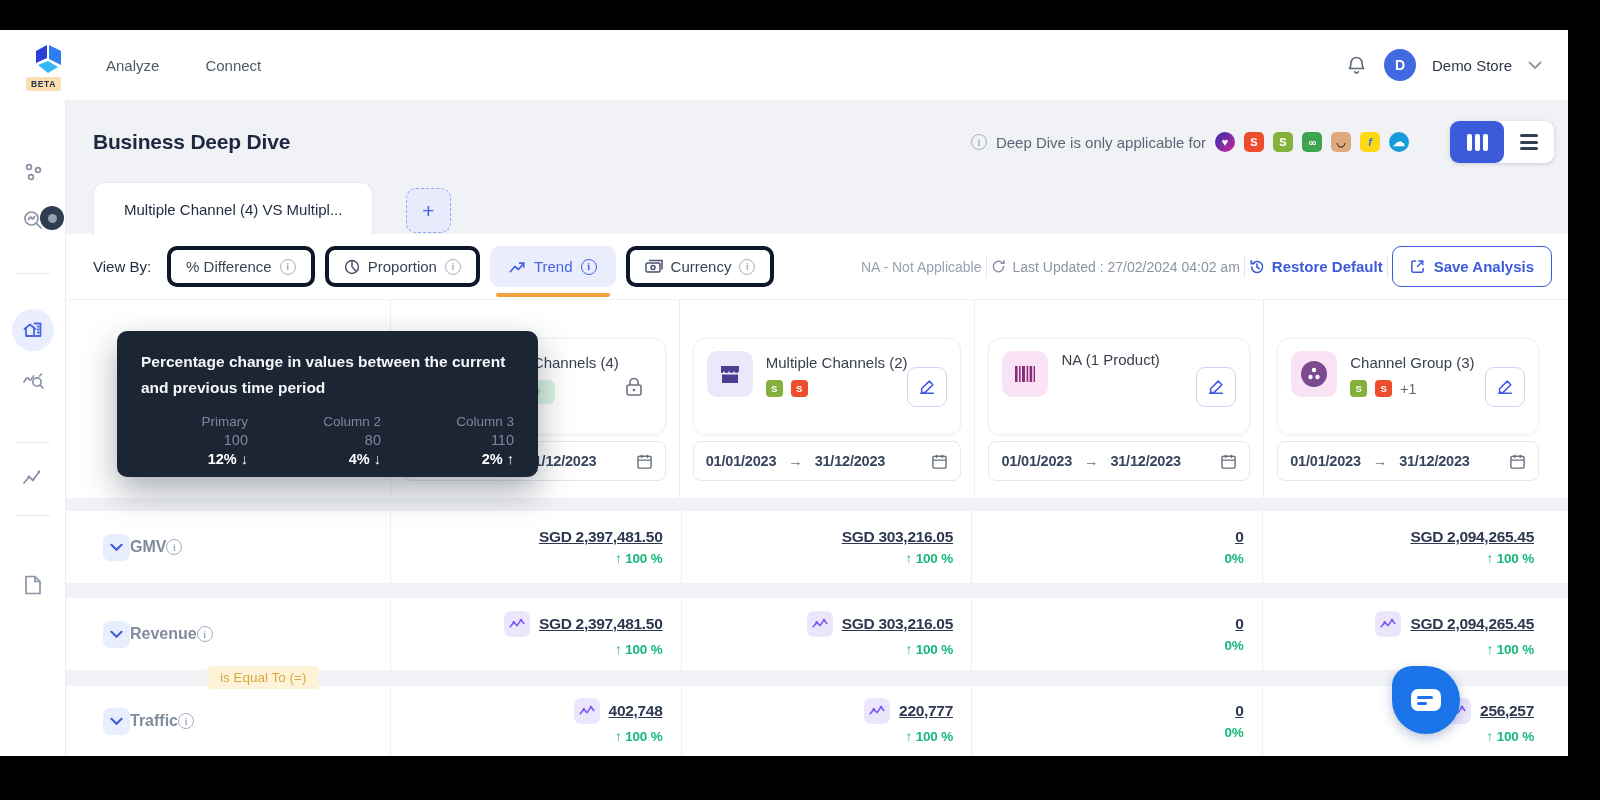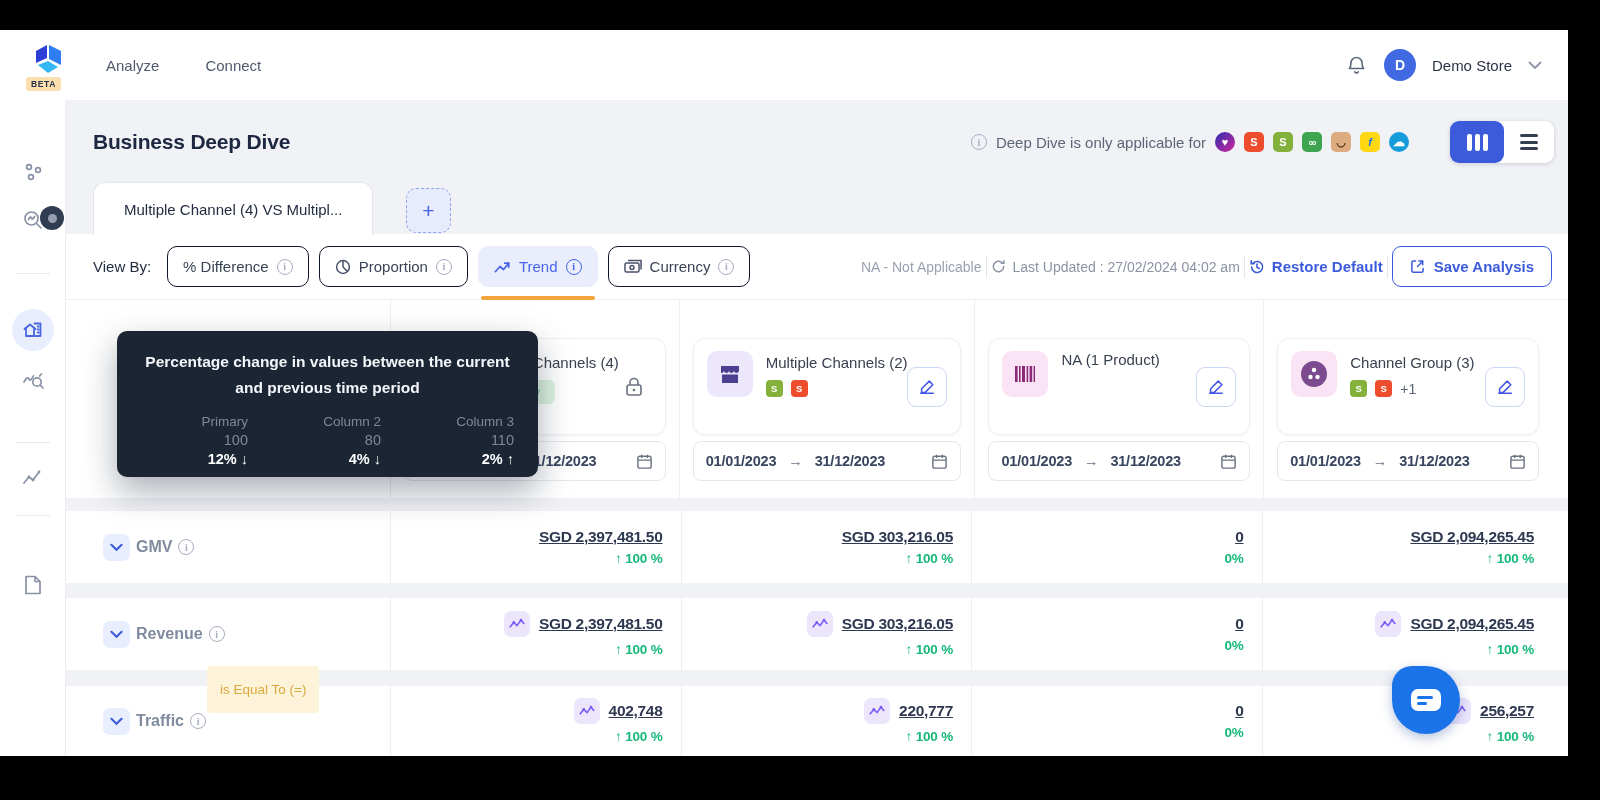--- a/index.html
+++ b/index.html
@@ -49,21 +49,21 @@
   .seg-right i { width:18px; height:3px; background:#353f52; border-radius:1.5px; }
 
   .tab { position:absolute; top:82px; left:27px; height:53px; background:#fff; border:1px solid #e4e7ee; border-bottom:none; border-radius:12px 12px 0 0; display:flex; align-items:center; padding:0 30px; font-size:15px; color:#232d42; z-index:6; }
   .tab-add { position:absolute; top:88px; left:340px; width:45px; height:45px; background:#e7ebfc; border:1.5px dashed #8fa4ee; border-radius:10px; display:flex; align-items:center; justify-content:center; color:#4664e0; font-size:21px; z-index:6; }
 
   .panel { position:absolute; top:134px; left:0; right:0; height:264px; background:#fff; z-index:4; }
 
   
   .viewby { height:66px; display:flex; align-items:center; padding:0 16px 0 27px; border-bottom:1px solid #f0f1f5; }
   .vb-label { font-size:15px; color:#232d42; margin-right:16px; }
-  .vb-btn { position:relative; height:41px; background:#fff; border:1px solid #0f172a; border-radius:10px; display:flex; align-items:center; gap:8px; padding:0 15px; font-size:15px; color:#3a4356; margin-right:10px; cursor:pointer; }
+  .vb-btn { position:relative; height:41px; background:#fff; border:4px solid #0f172a; border-radius:10px; display:flex; align-items:center; gap:8px; padding:0 15px; font-size:15px; color:#3a4356; margin-right:10px; cursor:pointer; }
   .vb-btn .bic { color:#49536a; font-weight:600; font-size:14px; display:flex; align-items:center; }
   .vb-btn.active { background:#e9edfc; border-color:#e9edfc; color:#4765e6; }
   .vb-btn.active .bic { color:#4765e6; }
   .vb-btn.active::after { content:""; position:absolute; left:2px; right:2px; bottom:-14px; height:4px; background:#f2a33b; border-radius:2px; }
   .info-ic { width:16px; height:16px; border:1.4px solid #a6aebe; border-radius:50%; color:#a6aebe; font-size:10px; font-weight:700; display:inline-flex; align-items:center; justify-content:center; font-family:"Liberation Serif",serif; }
   .vb-right { margin-left:auto; display:flex; align-items:center; gap:4px; }
   .muted { font-size:14px; color:#9aa1b1; }
   .vsep { width:1px; height:22px; background:#e3e6ec; }
   .updated { font-size:14px; color:#8b93a3; display:flex; align-items:center; gap:7px; }
   .restore { font-size:15px; font-weight:600; color:#3b5bdb; display:flex; align-items:center; gap:7px; cursor:pointer; }
@@ -85,34 +85,34 @@
   .edit-btn { width:40px; height:40px; border:1px solid #ccd6f6; border-radius:9px; background:#fff; align-self:center; flex:none; display:flex; align-items:center; justify-content:center; cursor:pointer; }
   .lock-btn { align-self:center; flex:none; margin-right:6px; }
   .badge-primary { background:#dcf3e1; color:#84ca96; font-size:14px; padding:4px 15px; border-radius:6px; width:max-content; }
   .date-pill { margin-top:6px; height:40px; background:#fff; border:1px solid #e4e7ee; border-radius:8px; display:flex; align-items:center; padding:0 12px; gap:12px; font-size:14.5px; font-weight:700; color:#39455e; letter-spacing:-.2px; }
   .date-arrow { color:#6b7280; font-weight:400; }
   .cal { margin-left:auto; }
 
   
   .metric-row { position:absolute; left:0; right:0; background:#fff; z-index:3; }
   .metric-row .grid5 { height:100%; }
-  .label-cell { display:flex; align-items:center; gap:6px; padding-left:13px;text-align:right; }
+  .label-cell { display:flex; align-items:center; gap:0; padding-left:13px;text-align:right; }
   .chev-chip { width:27px; height:27px; border-radius:7px; background:#e8eefe; display:flex; align-items:center; justify-content:center; cursor:pointer; }
   .metric-name { font-size:16px; font-weight:700; color:#818b9e; }
   .cell { border-left:1px solid #edeef3; display:flex; flex-direction:column; justify-content:center; align-items:flex-end; padding-right:18px; gap:5px; }
   .val-line { display:flex; align-items:center; gap:9px; }
   .spark-chip { width:26px; height:26px; border-radius:7px; background:#ece6fc; display:flex; align-items:center; justify-content:center; }
   .amount { font-size:15.5px; font-weight:700; color:#2e3850; letter-spacing:-.3px;text-decoration:underline; }
   .change { font-size:13.5px; font-weight:700; color:#16b979; letter-spacing:-.2px; }
 
-  .equal-badge { position:absolute; left:141px; top:566px; background:#fdf3d8; color:#d9a93f; font-size:13.5px; padding:16px 13px; border-radius:4px; z-index:8; }
+  .equal-badge { position:absolute; left:141px; top:566px; background:#fdf3d8; color:#d9a93f; font-size:13.5px; padding:4px 13px; border-radius:4px; z-index:8; }
 
   
   .tooltip { position:absolute; left:117px; top:301px; width:421px; height:146px; background:#1b2534; border-radius:10px; padding:18px 24px 16px 24px; box-shadow:0 14px 34px rgba(10,20,40,.35); z-index:40; }
-  .tt-title { color:#f4f6f9; font-size:15.5px; font-weight:600; line-height:1.65;text-align:center; }
+  .tt-title { color:#f4f6f9; font-size:15.5px; font-weight:600; line-height:1.65; }
   .tt-grid { margin-top:14px; display:grid; grid-template-columns:1fr 1fr 1fr; column-gap:26px; row-gap:3px; text-align:right; }
   .tt-label, .tt-value { color:#7e8798; font-size:13.5px; }
   .tt-value { font-size:14.5px; }
   .tt-change { color:#fff; font-size:14.5px; font-weight:700; }
 
   
   .chat-fab { position:absolute; left:1392px; top:636px; width:68px; height:68px; background:#1a73e8; border-radius:20px 50% 50% 50%; display:flex; align-items:center; justify-content:center; z-index:50; cursor:pointer; box-shadow:0 4px 12px rgba(20,60,140,.3); }
   .chat-bubble { width:30px; height:22px; background:#fff; border-radius:7px; display:flex; flex-direction:column; justify-content:center; gap:3px; padding-left:6px; }
   .chat-bubble i { height:3px; background:#1a73e8; border-radius:2px; display:block; }
   .chat-bubble i:nth-child(1){ width:16px; } .chat-bubble i:nth-child(2){ width:10px; }

